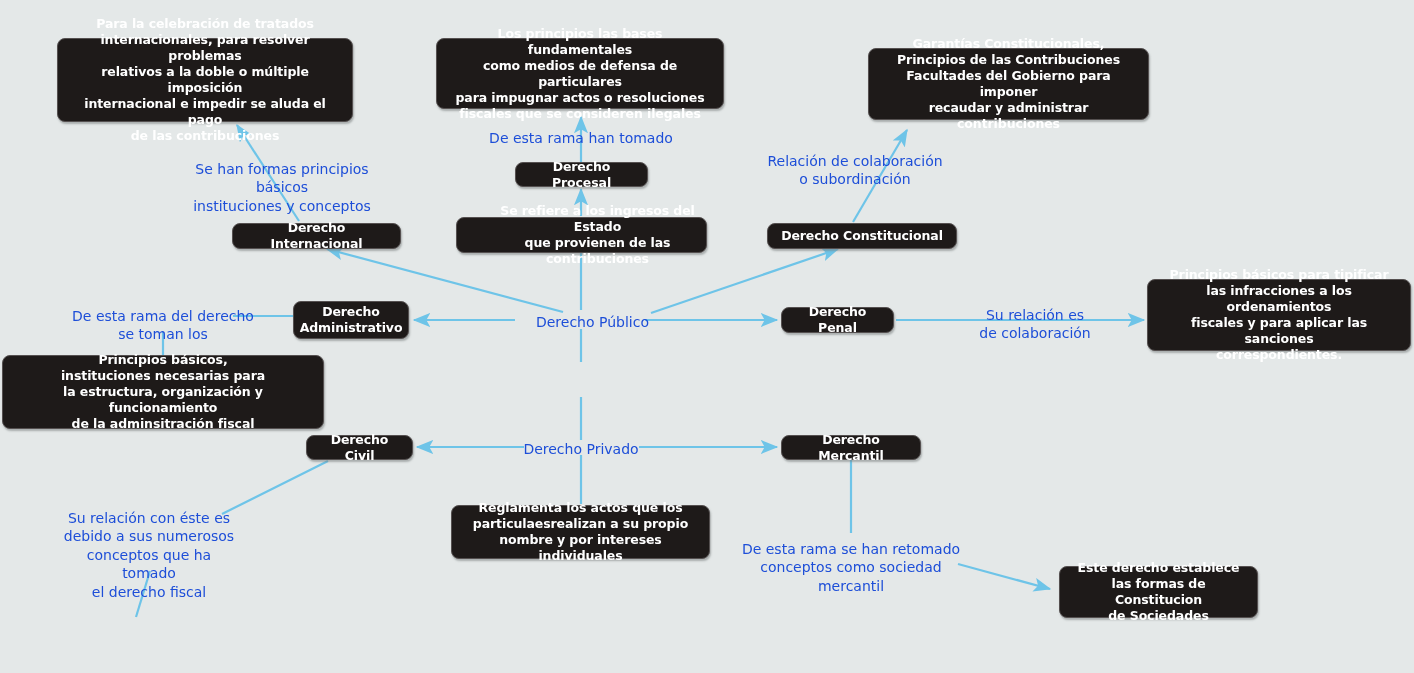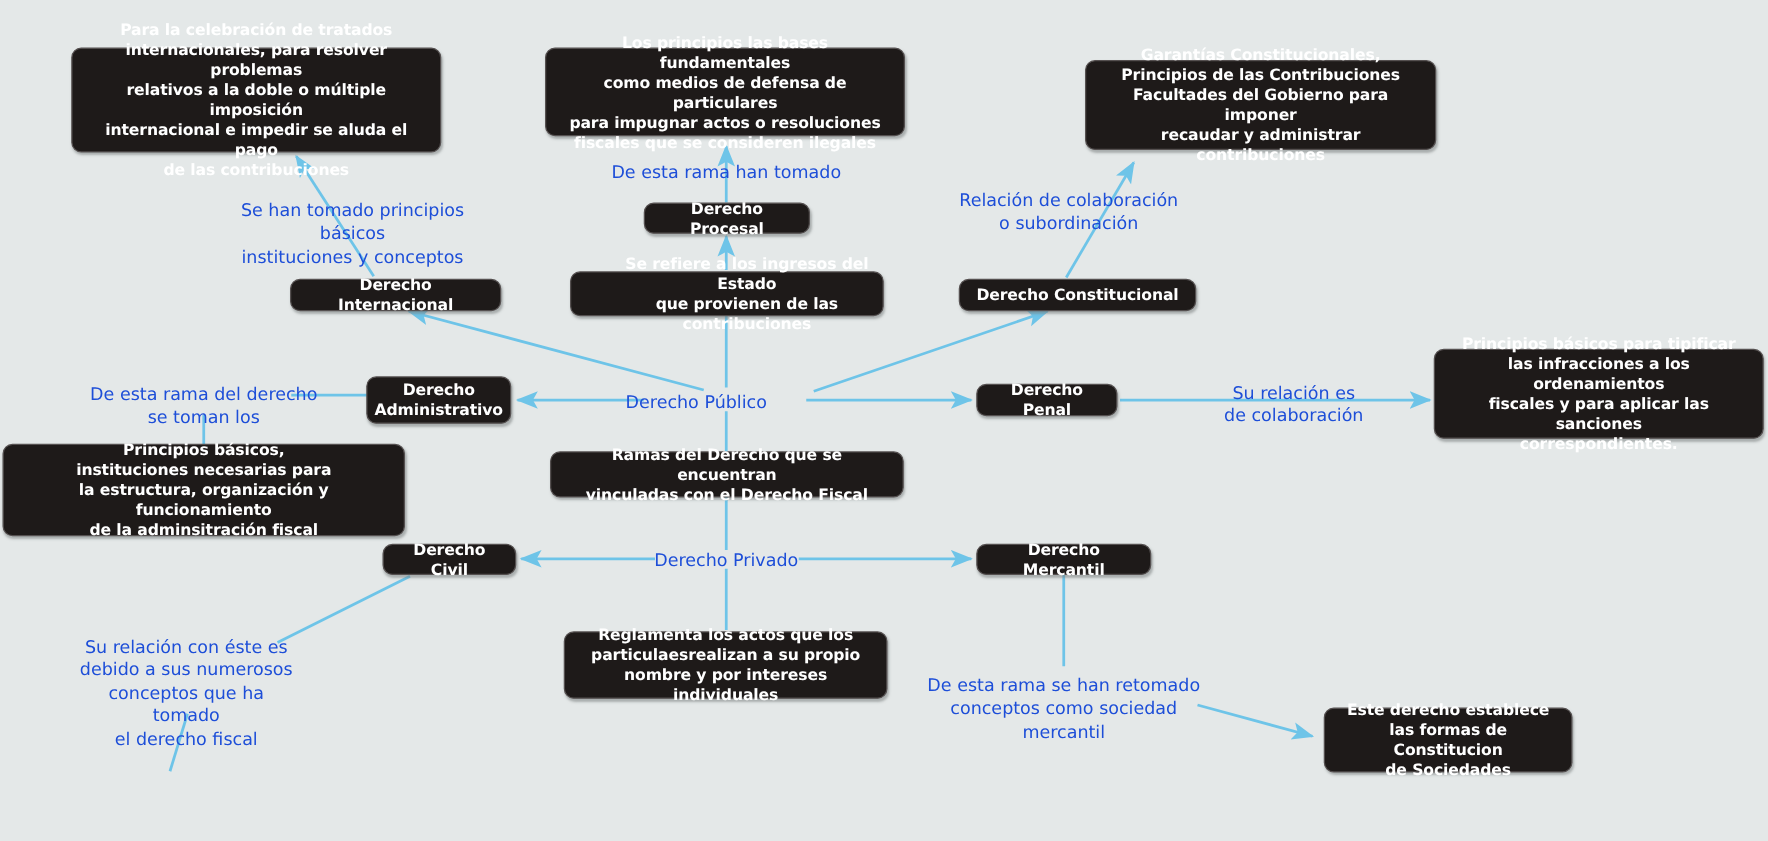--- a/index.html
+++ b/index.html
@@ -130,48 +130,46 @@
   <div class="node body" style="left:1147px;top:243px;width:264px;height:72px;">Principios básicos para tipificar
 las infracciones a los ordenamientos
 fiscales y para aplicar las sanciones
 correspondientes.</div>
 
   <div class="node body" style="left:2px;top:319px;width:322px;height:74px;">Principios básicos,
 instituciones necesarias para
 la estructura, organización y funcionamiento
 de la adminsitración fiscal</div>
 
-  <div class="node body" style="left:440px;top:325px;width:283px;height:37px;">Ramas del Derecho que se encuentran
-vinculadas con el Derecho Fiscal</div>
 
   <div class="node small" style="left:306px;top:399px;width:107px;height:25px;">Derecho Civil</div>
 
   <div class="node small" style="left:781px;top:399px;width:140px;height:25px;">Derecho Mercantil</div>
 
   <div class="node body" style="left:451px;top:469px;width:259px;height:54px;">Reglamenta los actos que los
 particulaesrealizan a su propio
 nombre y por intereses individuales</div>
 
 
   <div class="node body" style="left:1059px;top:530px;width:199px;height:52px;">Este derecho establece
 las formas de Constitucion
 de Sociedades</div>
 
-  <div class="linklabel" style="left:172px;top:124px;width:220px;">Se han tomado principios básicos
+  <div class="linklabel" style="left:172px;top:124px;width:220px;">Se han formas principios básicos
 instituciones y conceptos</div>
 
   <div class="linklabel" style="left:476px;top:93px;width:210px;">De esta rama han tomado</div>
 
   <div class="linklabel" style="left:767px;top:116px;width:176px;">Relación de colaboración
 o subordinación</div>
 
   <div class="linklabel" style="left:68px;top:271px;width:190px;">De esta rama del derecho
 se toman los</div>
 
-  <div class="linklabel" style="left:489px;top:277px;width:136px;">Derecho Público</div>
+  <div class="linklabel" style="left:513px;top:277px;width:136px;text-align:right;">Derecho Público</div>
 
   <div class="linklabel" style="left:963px;top:270px;width:144px;">Su relación es
 de colaboración</div>
 
   <div class="linklabel" style="left:522px;top:404px;width:118px;">Derecho Privado</div>
 
   <div class="linklabel" style="left:62px;top:473px;width:174px;">Su relación con éste es
 debido a sus numerosos
 conceptos que ha tomado
 el derecho fiscal</div>

